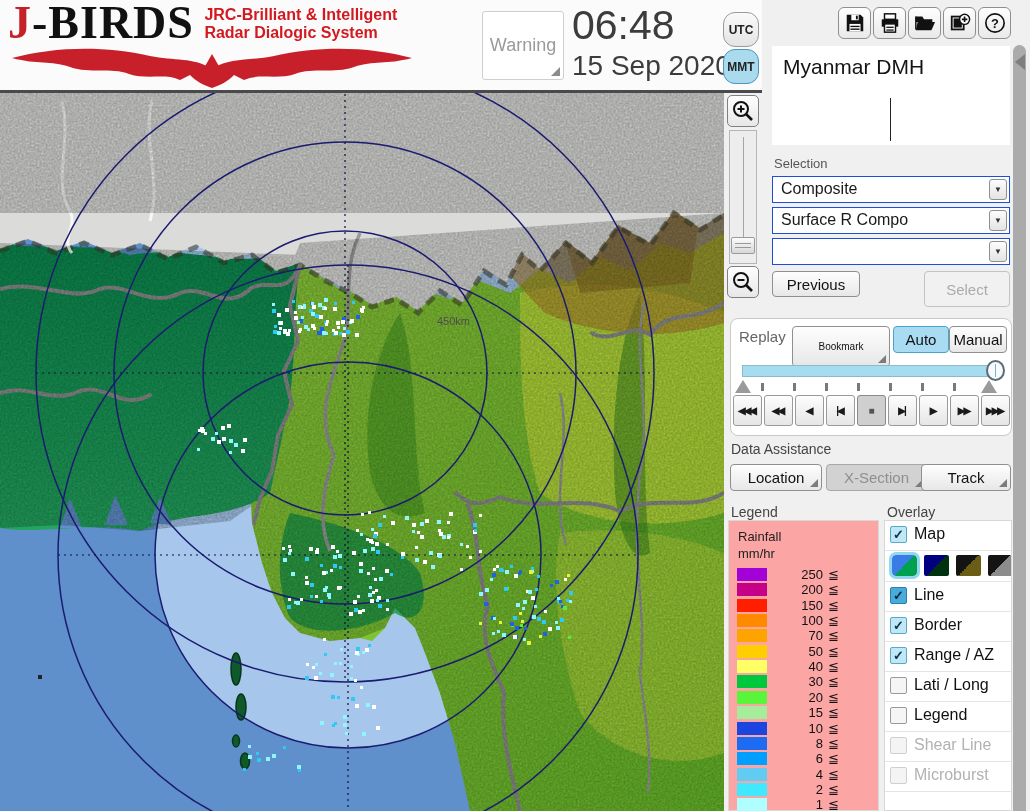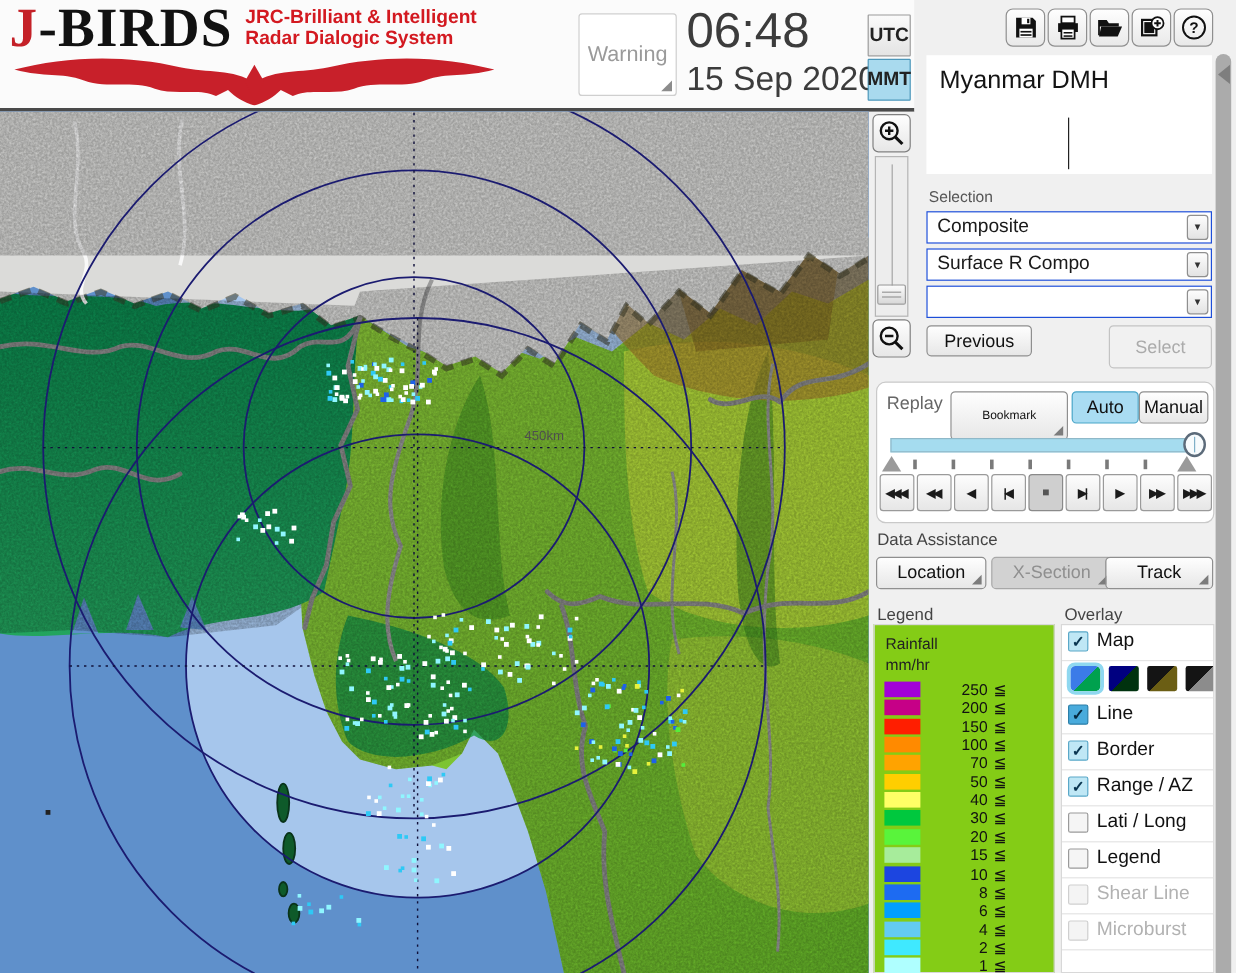--- a/index.html
+++ b/index.html
@@ -15,22 +15,22 @@
   .logo-title .accent{color:#C42128;}
   .logo-sub{display:inline-block;vertical-align:top;margin:6px 0 0 6px;color:#D31920;font-weight:bold;font-size:16px;line-height:18px;letter-spacing:0px;}
   .eagle{position:absolute;left:0;top:44px;width:408px;height:44px;}
   .warning-btn{position:absolute;left:482px;top:11px;width:80px;height:67px;background:#FFF;
                border:1px solid #CFCFCF;border-radius:3px;color:#9A9A9A;font-size:18px;
                display:flex;align-items:center;justify-content:center;cursor:pointer;}
   .warning-btn::after{content:"";position:absolute;right:3px;bottom:3px;border-style:solid;
                border-width:0 0 9px 9px;border-color:transparent transparent #8C8C8C transparent;}
   .clock-time{position:absolute;left:572px;top:2px;font-size:41px;color:#3C3C3C;}
   .clock-date{position:absolute;left:572px;top:50px;font-size:28px;color:#3C3C3C;}
-  .tz-btn{position:absolute;left:723px;width:36px;height:35px;border-radius:1px;box-sizing:border-box;
-          font-size:16px;font-weight:bold;color:#222;display:flex;align-items:center;justify-content:center;cursor:pointer;}
+  .tz-btn{position:absolute;left:723px;width:36px;height:35px;border-radius:12px;box-sizing:border-box;
+          font-size:12px;font-weight:bold;color:#222;display:flex;align-items:center;justify-content:center;cursor:pointer;}
   .tz-utc{top:12px;background:linear-gradient(#FAFAFA,#E4E4E4);border:1px solid #9A9A9A;}
   .tz-mmt{top:49px;background:#A9DAEE;border:1px solid #4C97BA;}
   
   .tool-btn{position:absolute;top:7px;width:33px;height:32px;background:linear-gradient(#FEFEFE,#E9E9E9);
             border:1px solid #8F8F8F;border-radius:6px;box-sizing:border-box;cursor:pointer;
             display:flex;align-items:center;justify-content:center;}
   
   .title-box{position:absolute;left:772px;top:46px;width:238px;height:99px;background:#FFF;}
   .title-text{position:absolute;left:11px;top:9px;font-size:21px;color:#141414;}
   .title-cursor{position:absolute;left:118px;top:52px;width:1px;height:43px;background:#222;}
@@ -59,21 +59,21 @@
   .rslider-thumb::after{content:"";position:absolute;left:7px;top:2px;width:1px;height:13px;background:#7FB0C8;}
   .tick{position:absolute;top:64px;width:3px;height:8px;background:#7A7A7A;}
   .end-tri{position:absolute;top:61px;width:0;height:0;border-left:8px solid transparent;border-right:8px solid transparent;
        border-bottom:13px solid #9A9A9A;}
   .pb-btn{position:absolute;top:76px;width:29px;height:31px;background:linear-gradient(#FDFDFD,#E6E6E6);
        border:1px solid #9A9A9A;border-radius:3px;box-sizing:border-box;font-size:10px;font-weight:bold;
        letter-spacing:-2px;color:#1A1A1A;display:flex;align-items:center;justify-content:center;
        padding-right:2px;cursor:pointer;}
   .pb-btn.active{background:#CFCFCF;border-color:#8A8A8A;color:#555;}
   
-  .legend-box{position:absolute;left:728px;top:520px;width:151px;height:291px;background:#84cc16;border:1px solid #D8D8D8;box-sizing:border-box;}
+  .legend-box{position:absolute;left:728px;top:520px;width:151px;height:291px;background:#fca5a5;border:1px solid #D8D8D8;box-sizing:border-box;}
   .legend-hdr{position:absolute;left:9px;font-size:13px;color:#222;}
   .lg-row{position:absolute;left:0;width:100%;height:15px;}
   .lg-swatch{position:absolute;left:8px;top:1px;width:30px;height:13px;}
   .lg-val{position:absolute;left:42px;top:0px;width:52px;text-align:right;font-size:13px;color:#111;}
   .lg-sym{position:absolute;left:99px;top:0px;font-size:13px;color:#111;}
   
   .overlay-box{position:absolute;left:884px;top:520px;width:128px;height:291px;background:#FFF;border:1px solid #D8D8D8;box-sizing:border-box;overflow:hidden;}
   .ov-row{position:relative;width:100%;height:29px;border-bottom:1px solid #E4E4E4;}
   .ov-check{position:absolute;left:5px;top:5px;width:17px;height:17px;border:1px solid #9A9A9A;border-radius:2px;
        background:#F5F5F5;box-sizing:border-box;font-size:13px;font-weight:bold;color:#0A3550;
@@ -81,21 +81,21 @@
   .ov-check.checked{background:#BFE7F5;border-color:#5AA8C8;}
   .ov-check.dark{background:#49ABDC;border-color:#2C7FA8;color:#06293F;}
   .ov-check.disabled{background:#F4F4F4;border-color:#CFCFCF;cursor:default;}
   .ov-label{position:absolute;left:29px;top:4px;font-size:16px;color:#111;white-space:nowrap;}
   .ov-label.disabled{color:#B2B2B2;}
   .ov-styles{position:relative;width:100%;height:30px;border-bottom:1px solid #E4E4E4;}
   .ov-swatch{position:absolute;top:4px;width:25px;height:21px;border-radius:2px;cursor:pointer;}
   .ov-swatch.selected{outline:3px solid #8FD8F0;border-radius:4px;}
   
   .map{position:absolute;left:0;top:93px;width:724px;height:718px;background:#5F90CB;overflow:hidden;}
-  .map-label{position:absolute;font-size:11px;color:#4E4E4E;margin-top:43px;}
+  .map-label{position:absolute;font-size:11px;color:#4E4E4E;}
   .zoom-btn{position:absolute;left:727px;width:32px;height:32px;background:linear-gradient(#FEFEFE,#E7E7E7);
        border:1px solid #808080;border-radius:5px;box-sizing:border-box;display:flex;align-items:center;justify-content:center;cursor:pointer;}
   .zslider{position:absolute;left:729px;top:130px;width:28px;height:134px;background:#EDEDED;
        border:1px solid #B5B5B5;box-sizing:border-box;}
   .zslider::before{content:"";position:absolute;left:13px;top:6px;width:1px;height:110px;background:#A5A5A5;}
   .zthumb{position:absolute;left:1px;top:106px;width:24px;height:17px;background:linear-gradient(#FBFBFB,#D8D8D8);
        border:1px solid #9A9A9A;border-radius:2px;box-sizing:border-box;cursor:pointer;}
   .zthumb::after{content:"";position:absolute;left:3px;top:5px;width:16px;height:1px;background:#999;box-shadow:0 4px 0 #999;}
   .scrollbar{position:absolute;left:1013px;top:45px;width:13px;height:766px;background:#ABABAB;border-radius:7px 7px 0 0;}
   .collapse-arrow{position:absolute;left:1015px;top:54px;width:0;height:0;border-top:8px solid transparent;

